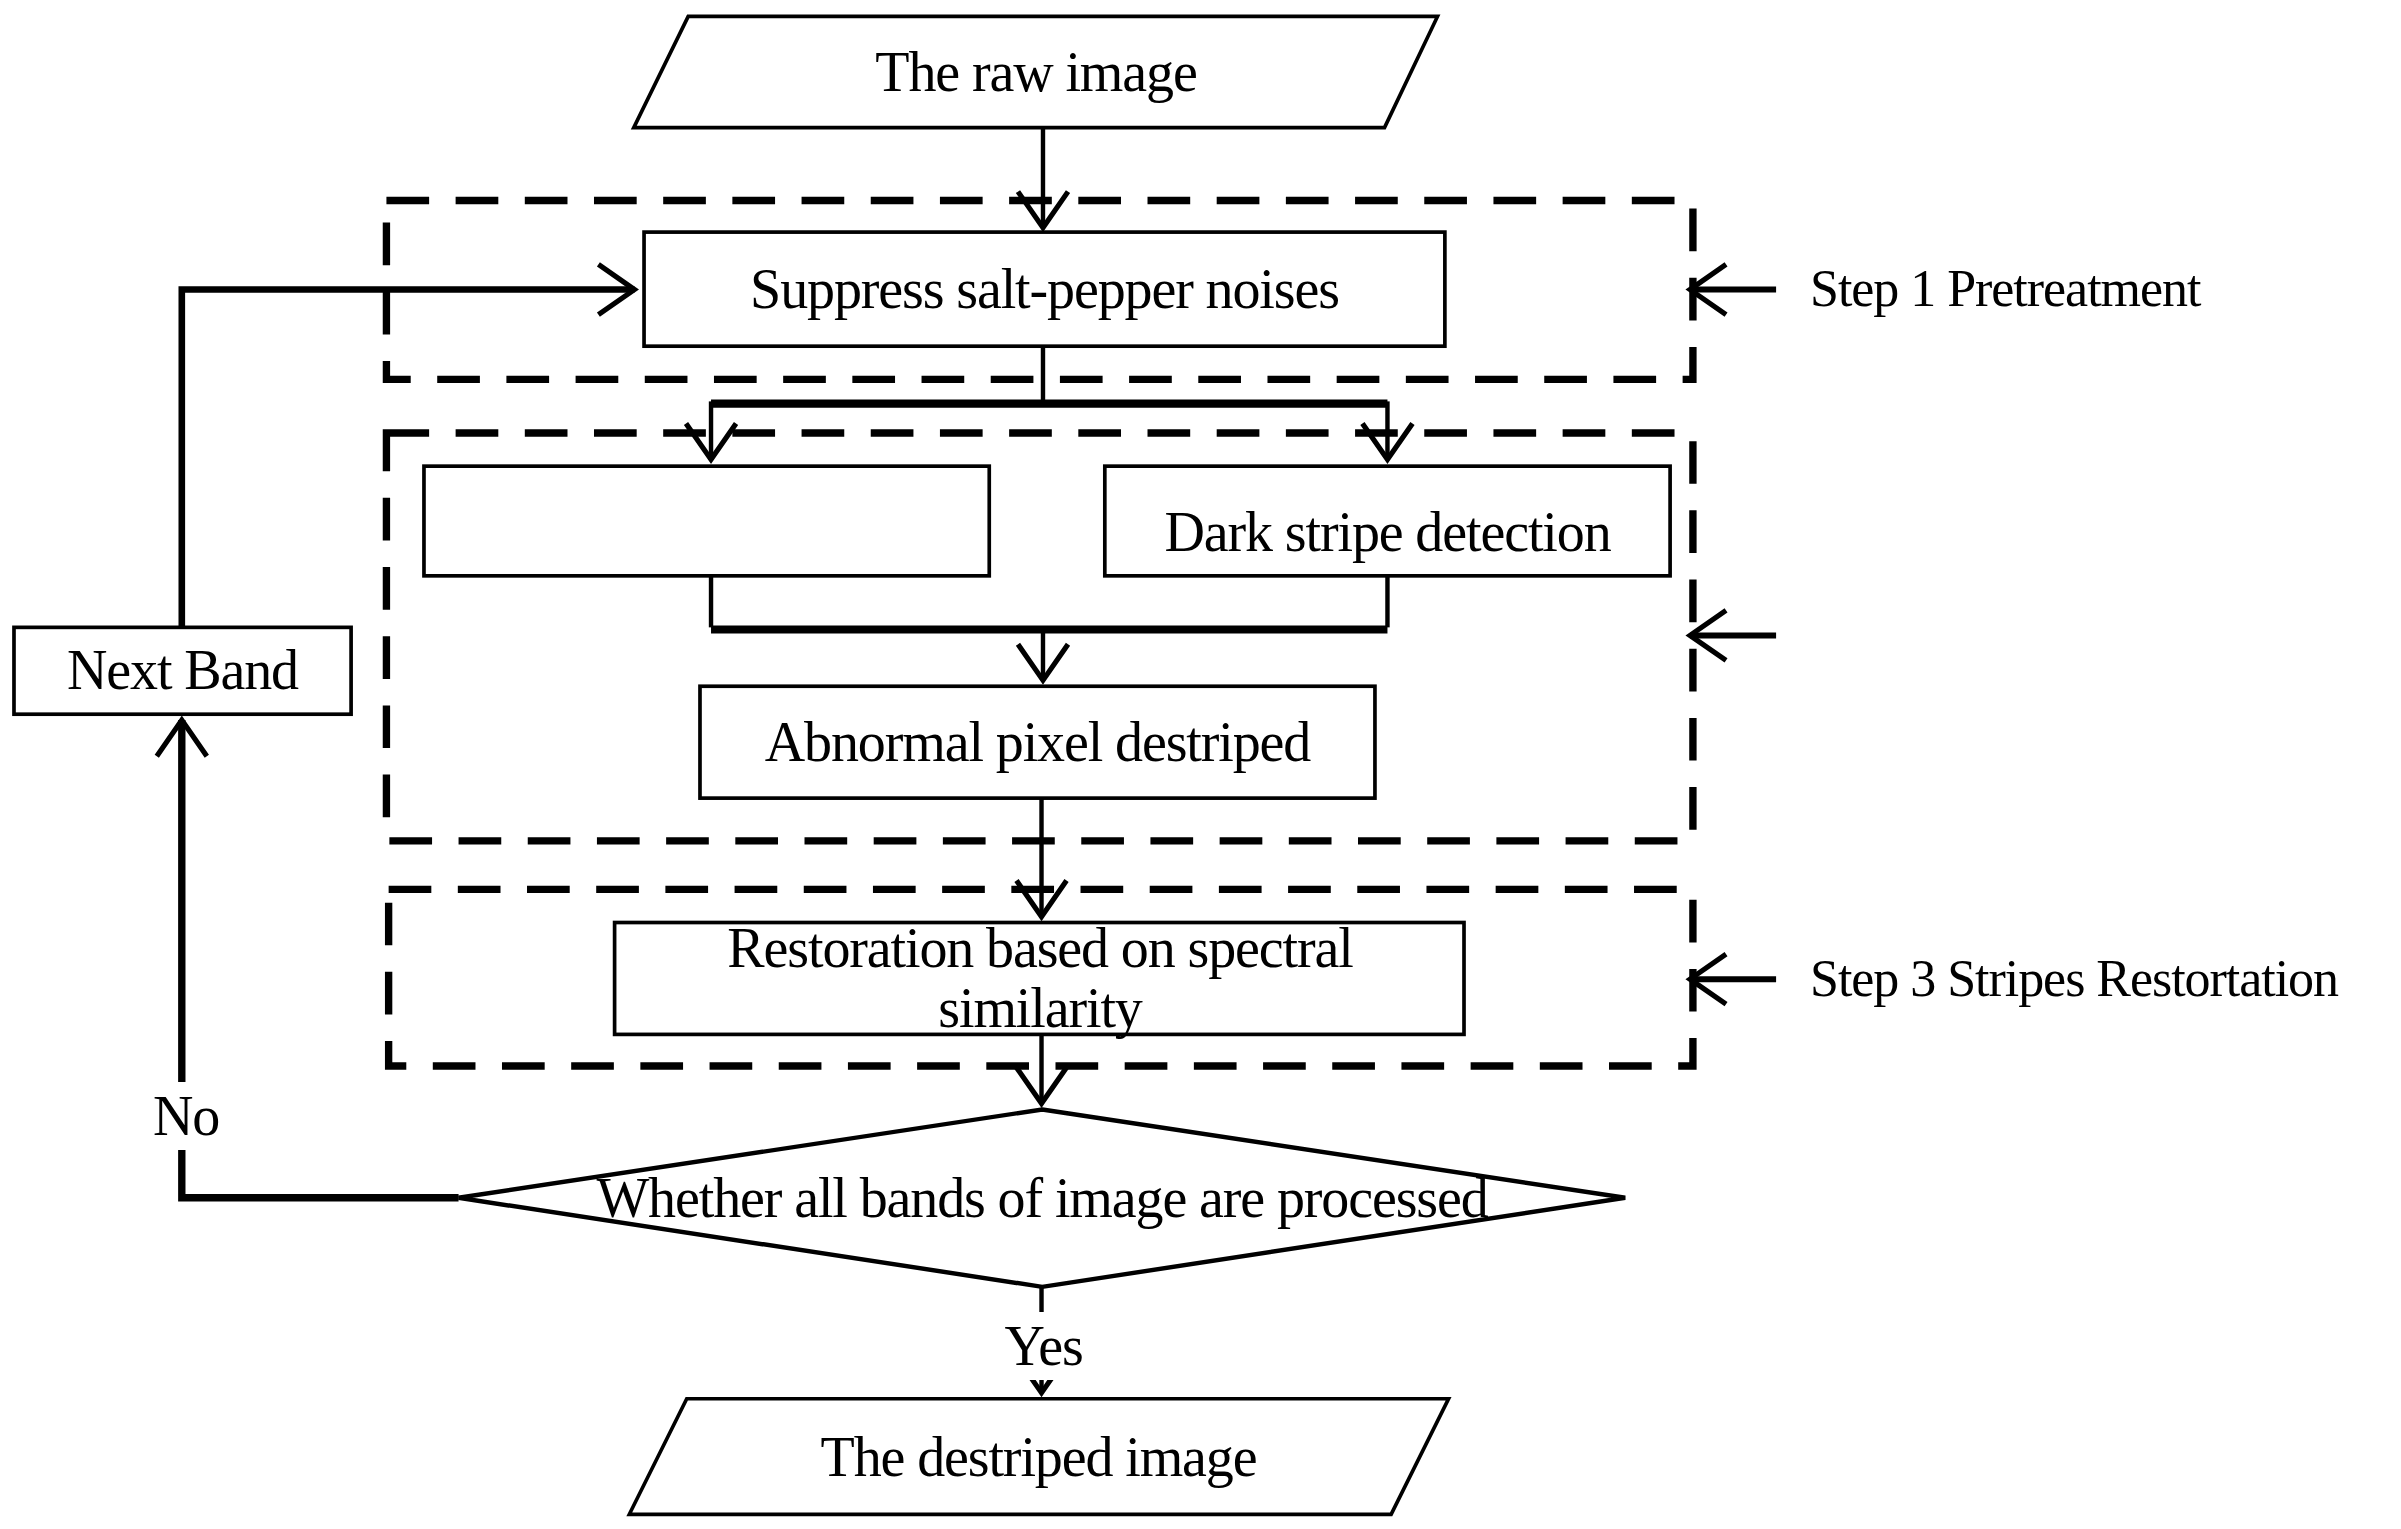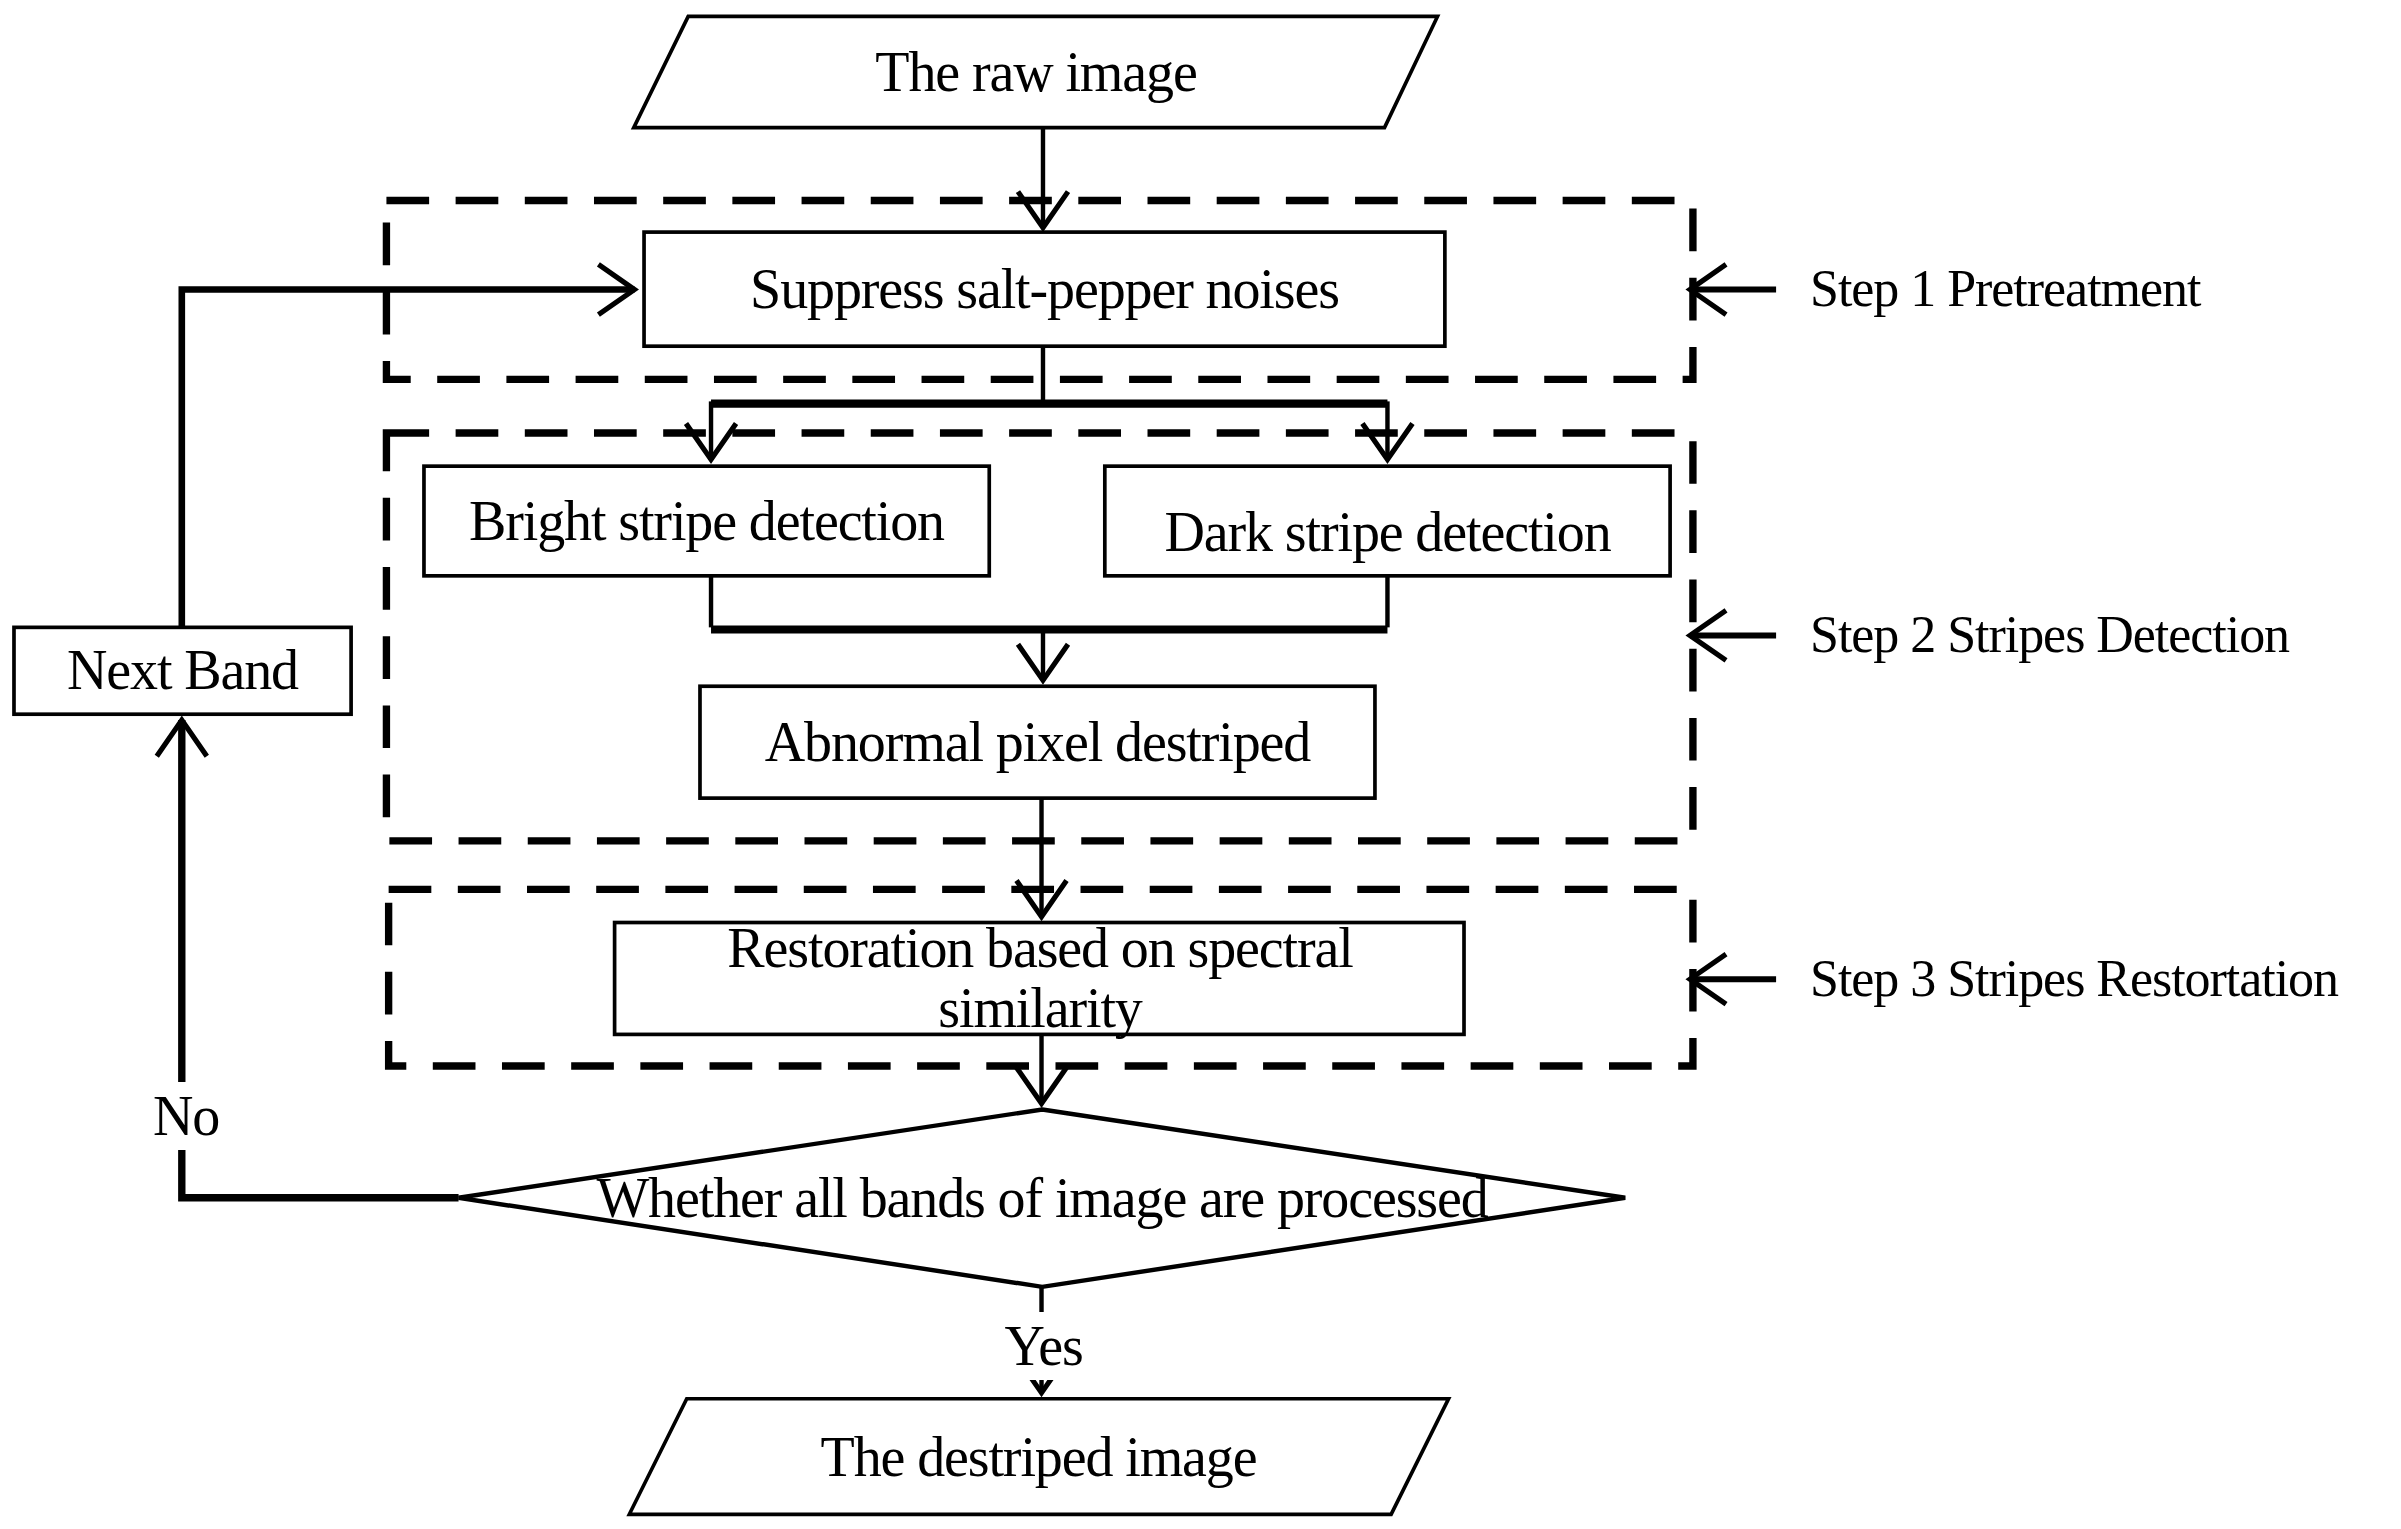--- a/index.html
+++ b/index.html
@@ -81,39 +81,37 @@
 
     <path d="M2413,393 L2296,393" fill="none" stroke="#000" stroke-width="8" marker-end="url(#arrOpen)"></path>
     <path d="M2413,863 L2296,863" fill="none" stroke="#000" stroke-width="8" marker-end="url(#arrOpen)"></path>
     <path d="M2413,1330 L2296,1330" fill="none" stroke="#000" stroke-width="8" marker-end="url(#arrOpen)"></path>
   </svg>
 
   <div class="lbl" style="left:634px; top:17.7px; width:804px; height:110px;">The raw image</div>
 
   <div class="lbl" style="left:644px; top:232px; width:801px; height:114px;">Suppress salt-pepper noises</div>
 
-  <div class="lbl" style="left:424px; top:466px; width:565px; height:110px;">Bright stripe detection</div>
 
   <div class="lbl" style="left:1105px; top:466px; width:565px; height:132px;">Dark stripe detection</div>
 
   <div class="lbl" style="left:700px; top:686px; width:675px; height:112px;">Abnormal pixel destriped</div>
 
   <div class="lbl multiline" style="left:615px; top:922px; width:850px; height:112px;">Restoration based on spectral
 similarity</div>
 
   <div class="lbl" style="left:14px; top:627px; width:337px; height:87px;">Next Band</div>
 
   <div class="lbl" style="left:495px; top:1117px; width:1094px; height:162px;">Whether all bands of image are processed</div>
 
   <div class="lbl" style="left:629px; top:1399px; width:819px; height:116px;text-align:center;">The destriped image</div>
 
   <div class="lbl edge-lbl" style="left:135px; top:1066px; width:102px; height:68px;margin-top:16px;">No</div>
 
   <div class="lbl edge-lbl" style="left:977px; top:1312px; width:133px; height:68px;">Yes</div>
 
   <div class="lbl step-lbl" style="left:1810px; top:250px; width:582px; height:78px;">Step 1 Pretreatment</div>
 
-  <div class="lbl step-lbl" style="left:1810px; top:596px; width:582px; height:78px;">Step 2 Stripes Detection</div>
 
   <div class="lbl step-lbl" style="left:1810px; top:940px; width:592px; height:78px;">Step 3 Stripes Restortation</div>
 
 </div>
 
 
 </body></html>

